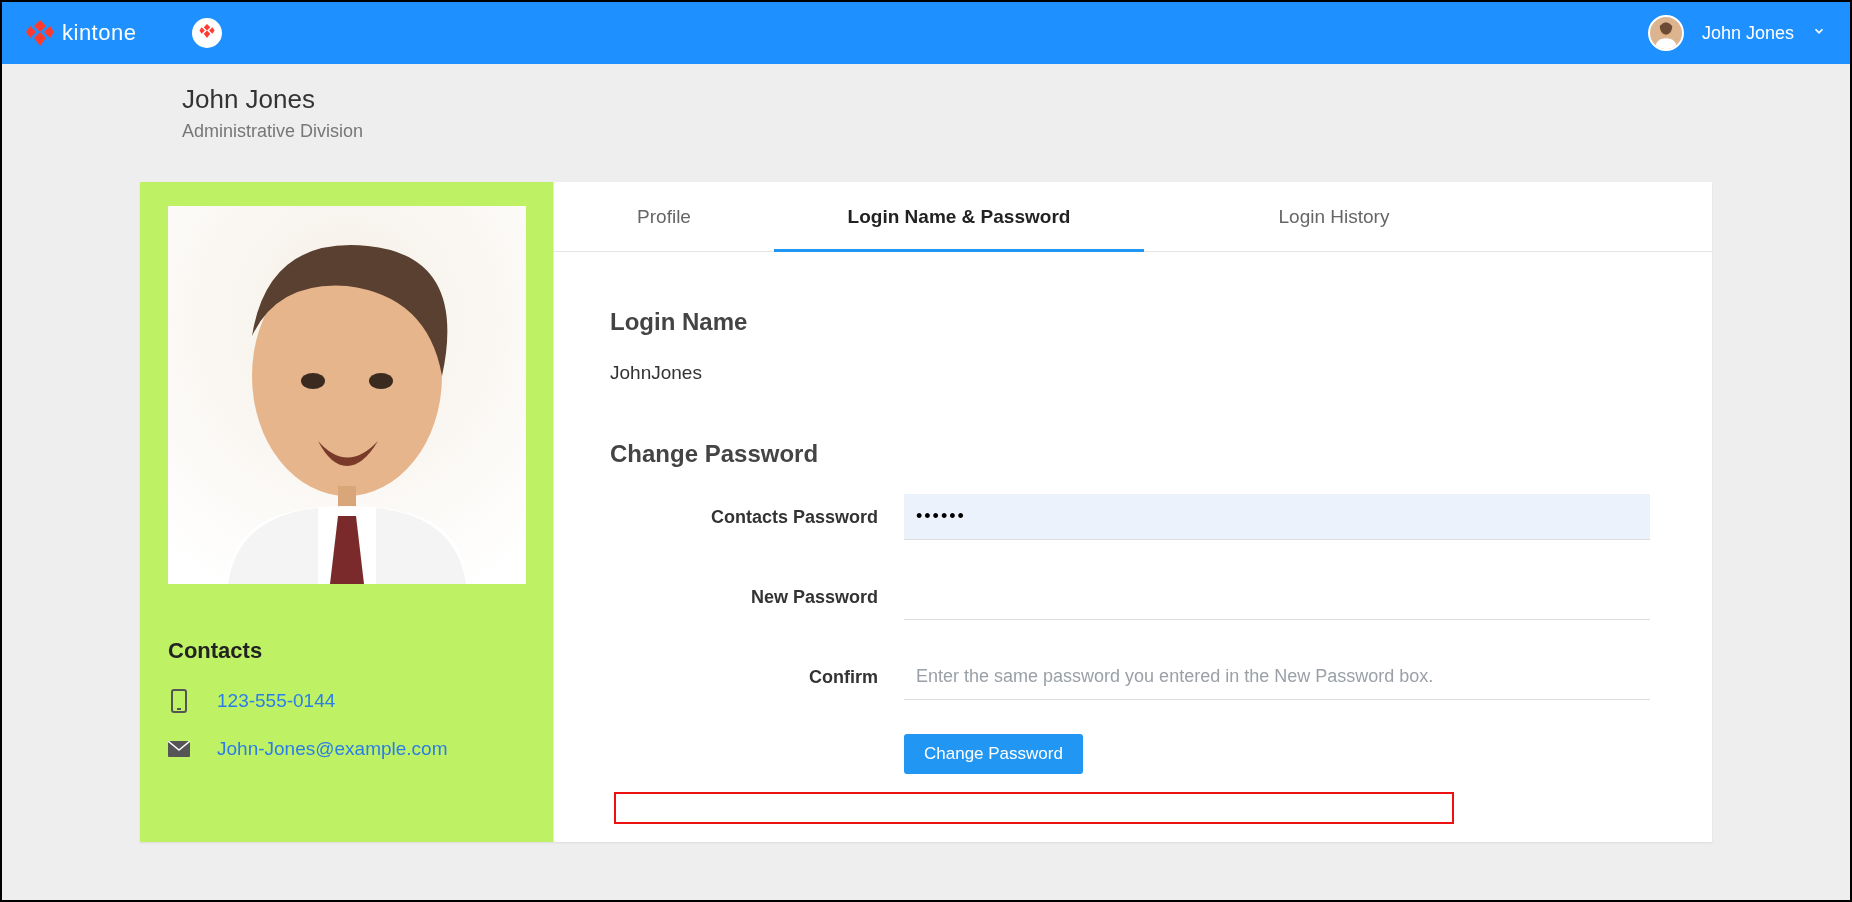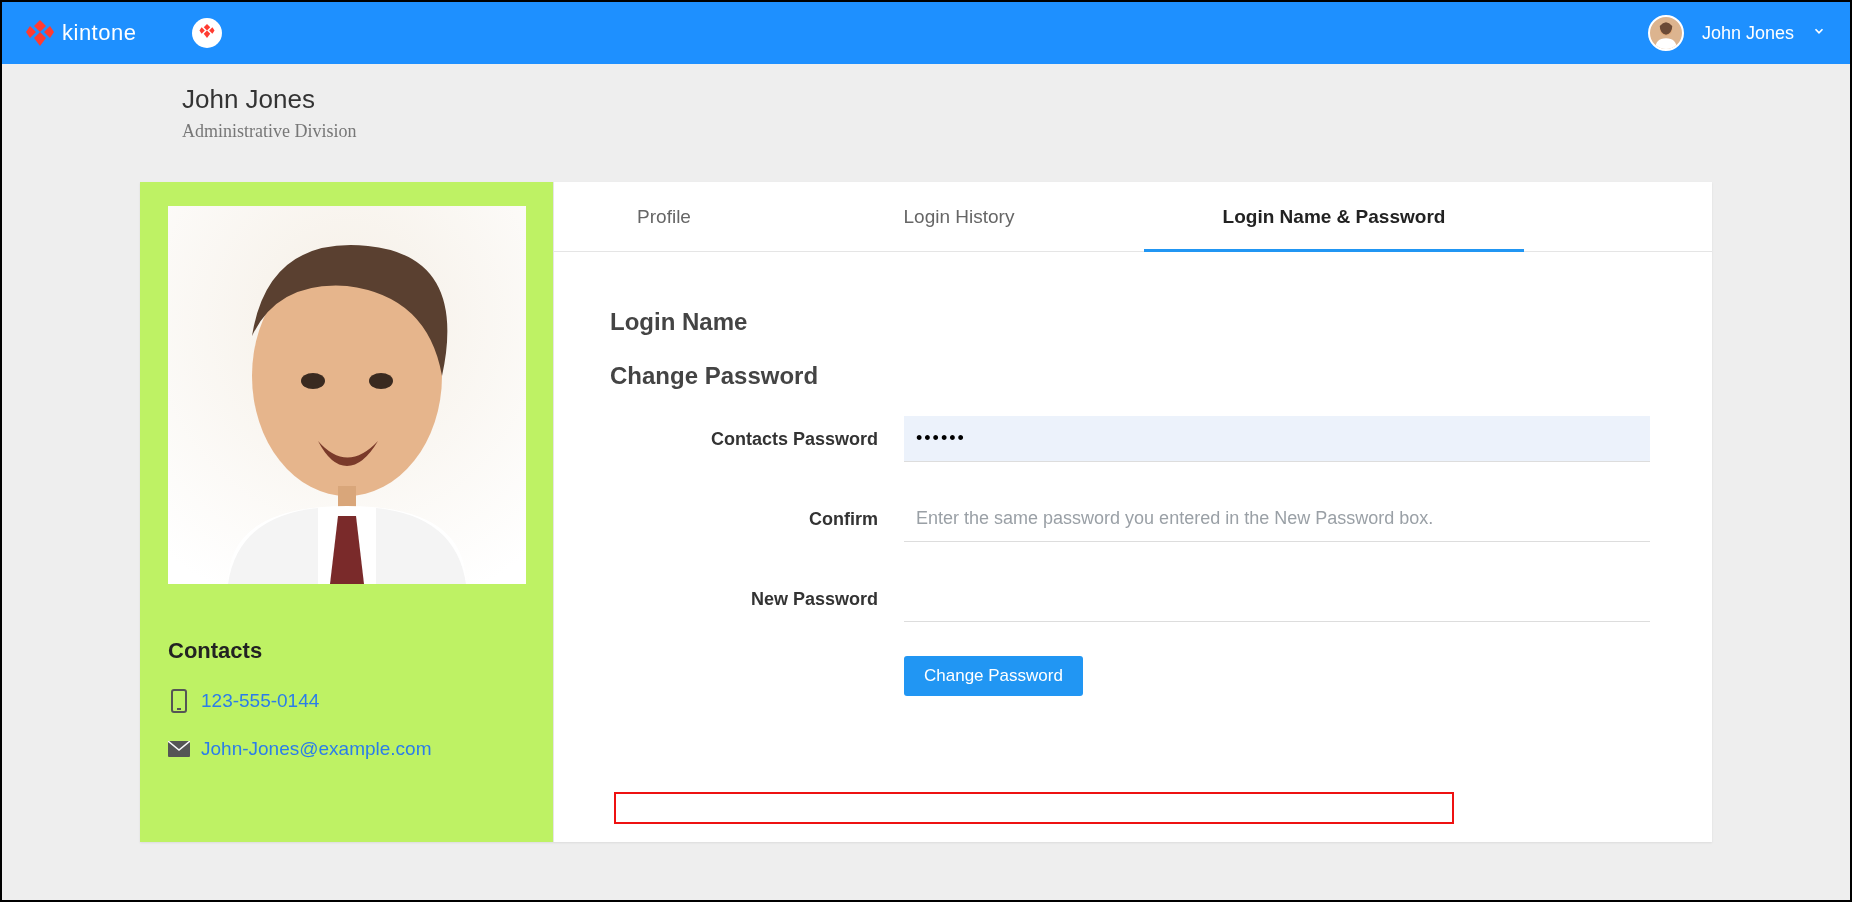--- a/index.html
+++ b/index.html
@@ -66,21 +66,20 @@
   }
   .page-header h1 {
     font-size: 26px;
     font-weight: 400;
     color: #333;
     margin-bottom: 6px;
   }
   .page-header .subtitle {
     font-size: 18px;
     color: #777;
-    font-family: Liberation Serif, serif;
   }
 
   .card {
     margin: 32px auto 0 auto;
     width: 1572px;
     background: #fff;
     display: flex;
     min-height: 660px;
     box-shadow: 0 1px 2px rgba(0,0,0,0.08);
   }
@@ -96,21 +95,21 @@
     display:flex; align-items:center; justify-content:center;
     overflow:hidden;
   }
   .contacts-title {
     margin-top: 54px;
     font-size: 22px;
     font-weight: 600;
     color: #222;
   }
   .contact-row {
-    display:flex; align-items:center; gap: 11px;
+    display:flex; align-items:center; gap: 27px;
     margin-top: 24px;
   }
   .contact-row .ic { width:22px; display:flex; justify-content:center; color:#555; }
   .contact-row a {
     color: #2b7de9;
     font-size: 19px;
     text-decoration: none;
   }
 
   .card-right {
@@ -304,44 +303,45 @@
             <polyline points="0,0 11,9 22,0" fill="none" stroke="#fafafa" stroke-width="1.5"></polyline>
           </svg>
       </span>
       <a href="#">John-Jones@example.com</a>
     </div>
   </div>
 
   <div class="card-right">
     <div class="tabs">
       <div class="tab">Profile</div>
+      <div class="tab active">Login Name &amp; Password</div>
       <div class="tab">Login History</div>
-      <div class="tab active">Login Name &amp; Password</div>
     </div>
 
     <div class="content">
       <div class="section-title">Login Name</div>
+      <div class="login-name-value">JohnJones</div>
 
       <div class="section-title">Change Password</div>
 
       <div class="form-row">
         <div class="form-label">Contacts Password</div>
         <input class="form-input filled" type="text" value="••••••" style="">
       </div>
 
       <div class="form-row">
+        <div class="form-label">New Password</div>
+        <input class="form-input" type="password" style="">
+      </div>
+
+      <div class="form-row">
         <div class="form-label">Confirm</div>
         <input class="form-input" type="text" placeholder="Enter the same password you entered in the New Password box." style="">
       </div>
 
-      <div class="form-row">
-        <div class="form-label">New Password</div>
-        <input class="form-input" type="password" style="">
-      </div>
-
       <div class="btn-row">
         <button class="change-btn">Change Password</button>
       </div>
     </div>
 
     <div class="red-box"></div>
   </div>
 </div>
 
 </body></html>

